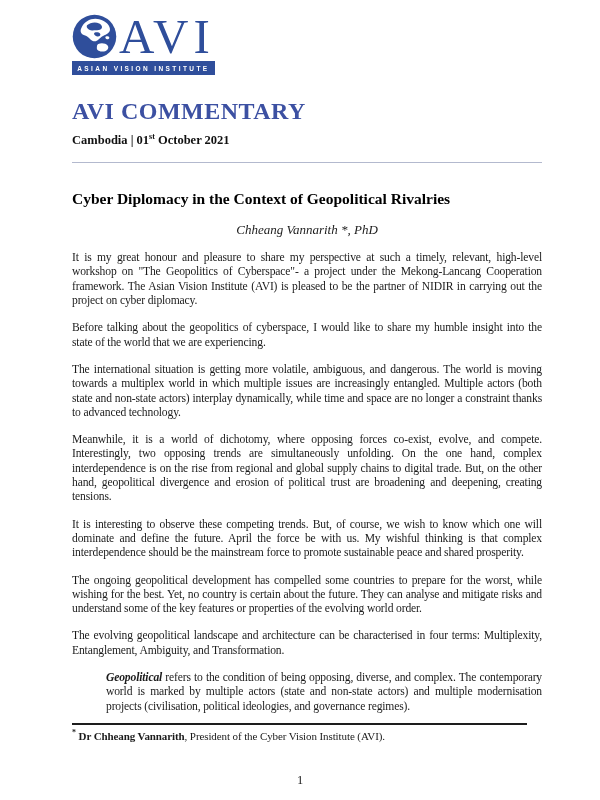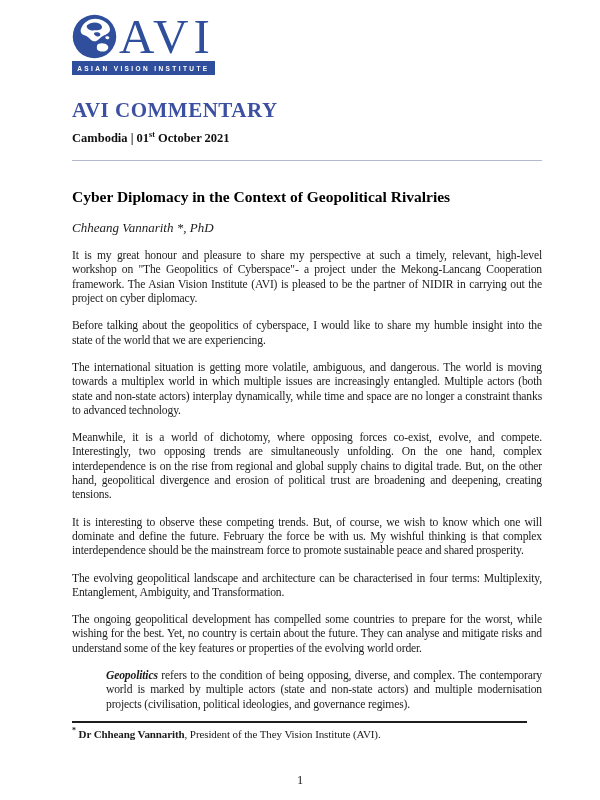--- a/index.html
+++ b/index.html
@@ -33,41 +33,41 @@
     text-align:center;padding:4px 0 3px 0;
   }
   .issue{
     margin-top:22px;
     font-size:15px;font-weight:bold;color:#000000;
     white-space:nowrap;
   }
   
   .masthead-title{
     margin:23px 0 0 0;
-    font-size:21px;font-weight:bold;color:#3c50a2;
+    font-size:24px;font-weight:bold;color:#3c50a2;
     letter-spacing:0.5px;
     font-family:Liberation Serif, serif;
   }
   .dateline{
     margin-top:7px;
     font-size:12.5px;font-weight:bold;color:#111111;
   }
   .dateline sup{font-size:8px;}
   .rule{
     border:none;border-top:1.5px solid #b3b9ce;
     margin:14px 0 0 0;
   }
   
   .article-title{
     margin:27px 0 0 0;
     font-size:15.5px;font-weight:bold;color:#000000;
   }
   .author{
     margin-top:14px;
-    font-size:13px;font-style:italic;
+    font-size:13px;font-style:italic;text-align:center;
   }
   .body-text{margin-top:2px;}
   .para{
     margin:13px 0 0 0;
     font-size:11.6px;line-height:14.3px;
     text-align:justify;letter-spacing:-0.15px;
   }
   .indent-para{
     margin:13px 0 0 34px;
     font-size:11.6px;line-height:14.3px;
@@ -120,26 +120,26 @@
 
   <h2 class="article-title">Cyber Diplomacy in the Context of Geopolitical Rivalries</h2>
 
   <div class="author">Chheang Vannarith *, PhD</div>
 
   <div class="body-text">
       <p class="para">It is my great honour and pleasure to share my perspective at such a timely, relevant, high-level workshop on "The Geopolitics of Cyberspace"- a project under the Mekong-Lancang Cooperation framework. The Asian Vision Institute (AVI) is pleased to be the partner of NIDIR in carrying out the project on cyber diplomacy.</p>
       <p class="para">Before talking about the geopolitics of cyberspace, I would like to share my humble insight into the state of the world that we are experiencing.</p>
       <p class="para">The international situation is getting more volatile, ambiguous, and dangerous. The world is moving towards a multiplex world in which multiple issues are increasingly entangled. Multiple actors (both state and non-state actors) interplay dynamically, while time and space are no longer a constraint thanks to advanced technology.</p>
       <p class="para">Meanwhile, it is a world of dichotomy, where opposing forces co-exist, evolve, and compete. Interestingly, two opposing trends are simultaneously unfolding. On the one hand, complex interdependence is on the rise from regional and global supply chains to digital trade. But, on the other hand, geopolitical divergence and erosion of political trust are broadening and deepening, creating tensions.</p>
-      <p class="para">It is interesting to observe these competing trends. But, of course, we wish to know which one will dominate and define the future. February the force be with us. My wishful thinking is that complex interdependence should be the mainstream force to promote sustainable peace and shared prosperity.</p>
+      <p class="para">It is interesting to observe these competing trends. But, of course, we wish to know which one will dominate and define the future. April the force be with us. My wishful thinking is that complex interdependence should be the mainstream force to promote sustainable peace and shared prosperity.</p>
+      <p class="para">The ongoing geopolitical development has compelled some countries to prepare for the worst, while wishing for the best. Yet, no country is certain about the future. They can analyse and mitigate risks and understand some of the key features or properties of the evolving world order.</p>
       <p class="para">The evolving geopolitical landscape and architecture can be characterised in four terms: Multiplexity, Entanglement, Ambiguity, and Transformation.</p>
-      <p class="para">The ongoing geopolitical development has compelled some countries to prepare for the worst, while wishing for the best. Yet, no country is certain about the future. They can analyse and mitigate risks and understand some of the key features or properties of the evolving world order.</p>
     </div>
 
-  <p class="indent-para"><span class="lead">Geopolitics</span><span> refers to the condition of being opposing, diverse, and complex. The contemporary world is marked by multiple actors (state and non-state actors) and multiple modernisation projects (civilisation, political ideologies, and governance regimes).</span></p>
+  <p class="indent-para"><span class="lead">Geopolitical</span><span> refers to the condition of being opposing, diverse, and complex. The contemporary world is marked by multiple actors (state and non-state actors) and multiple modernisation projects (civilisation, political ideologies, and governance regimes).</span></p>
 
   <hr class="foot-rule">
 
-  <div class="footnote"><sup>*</sup> <b>Dr Chheang Vannarith</b><span>, President of the They Vision Institute (AVI).</span></div>
+  <div class="footnote"><sup>*</sup> <b>Dr Chheang Vannarith</b><span>, President of the Cyber Vision Institute (AVI).</span></div>
 
   <div class="pagenum">1</div>
 
 </div>
 
 </body></html>

